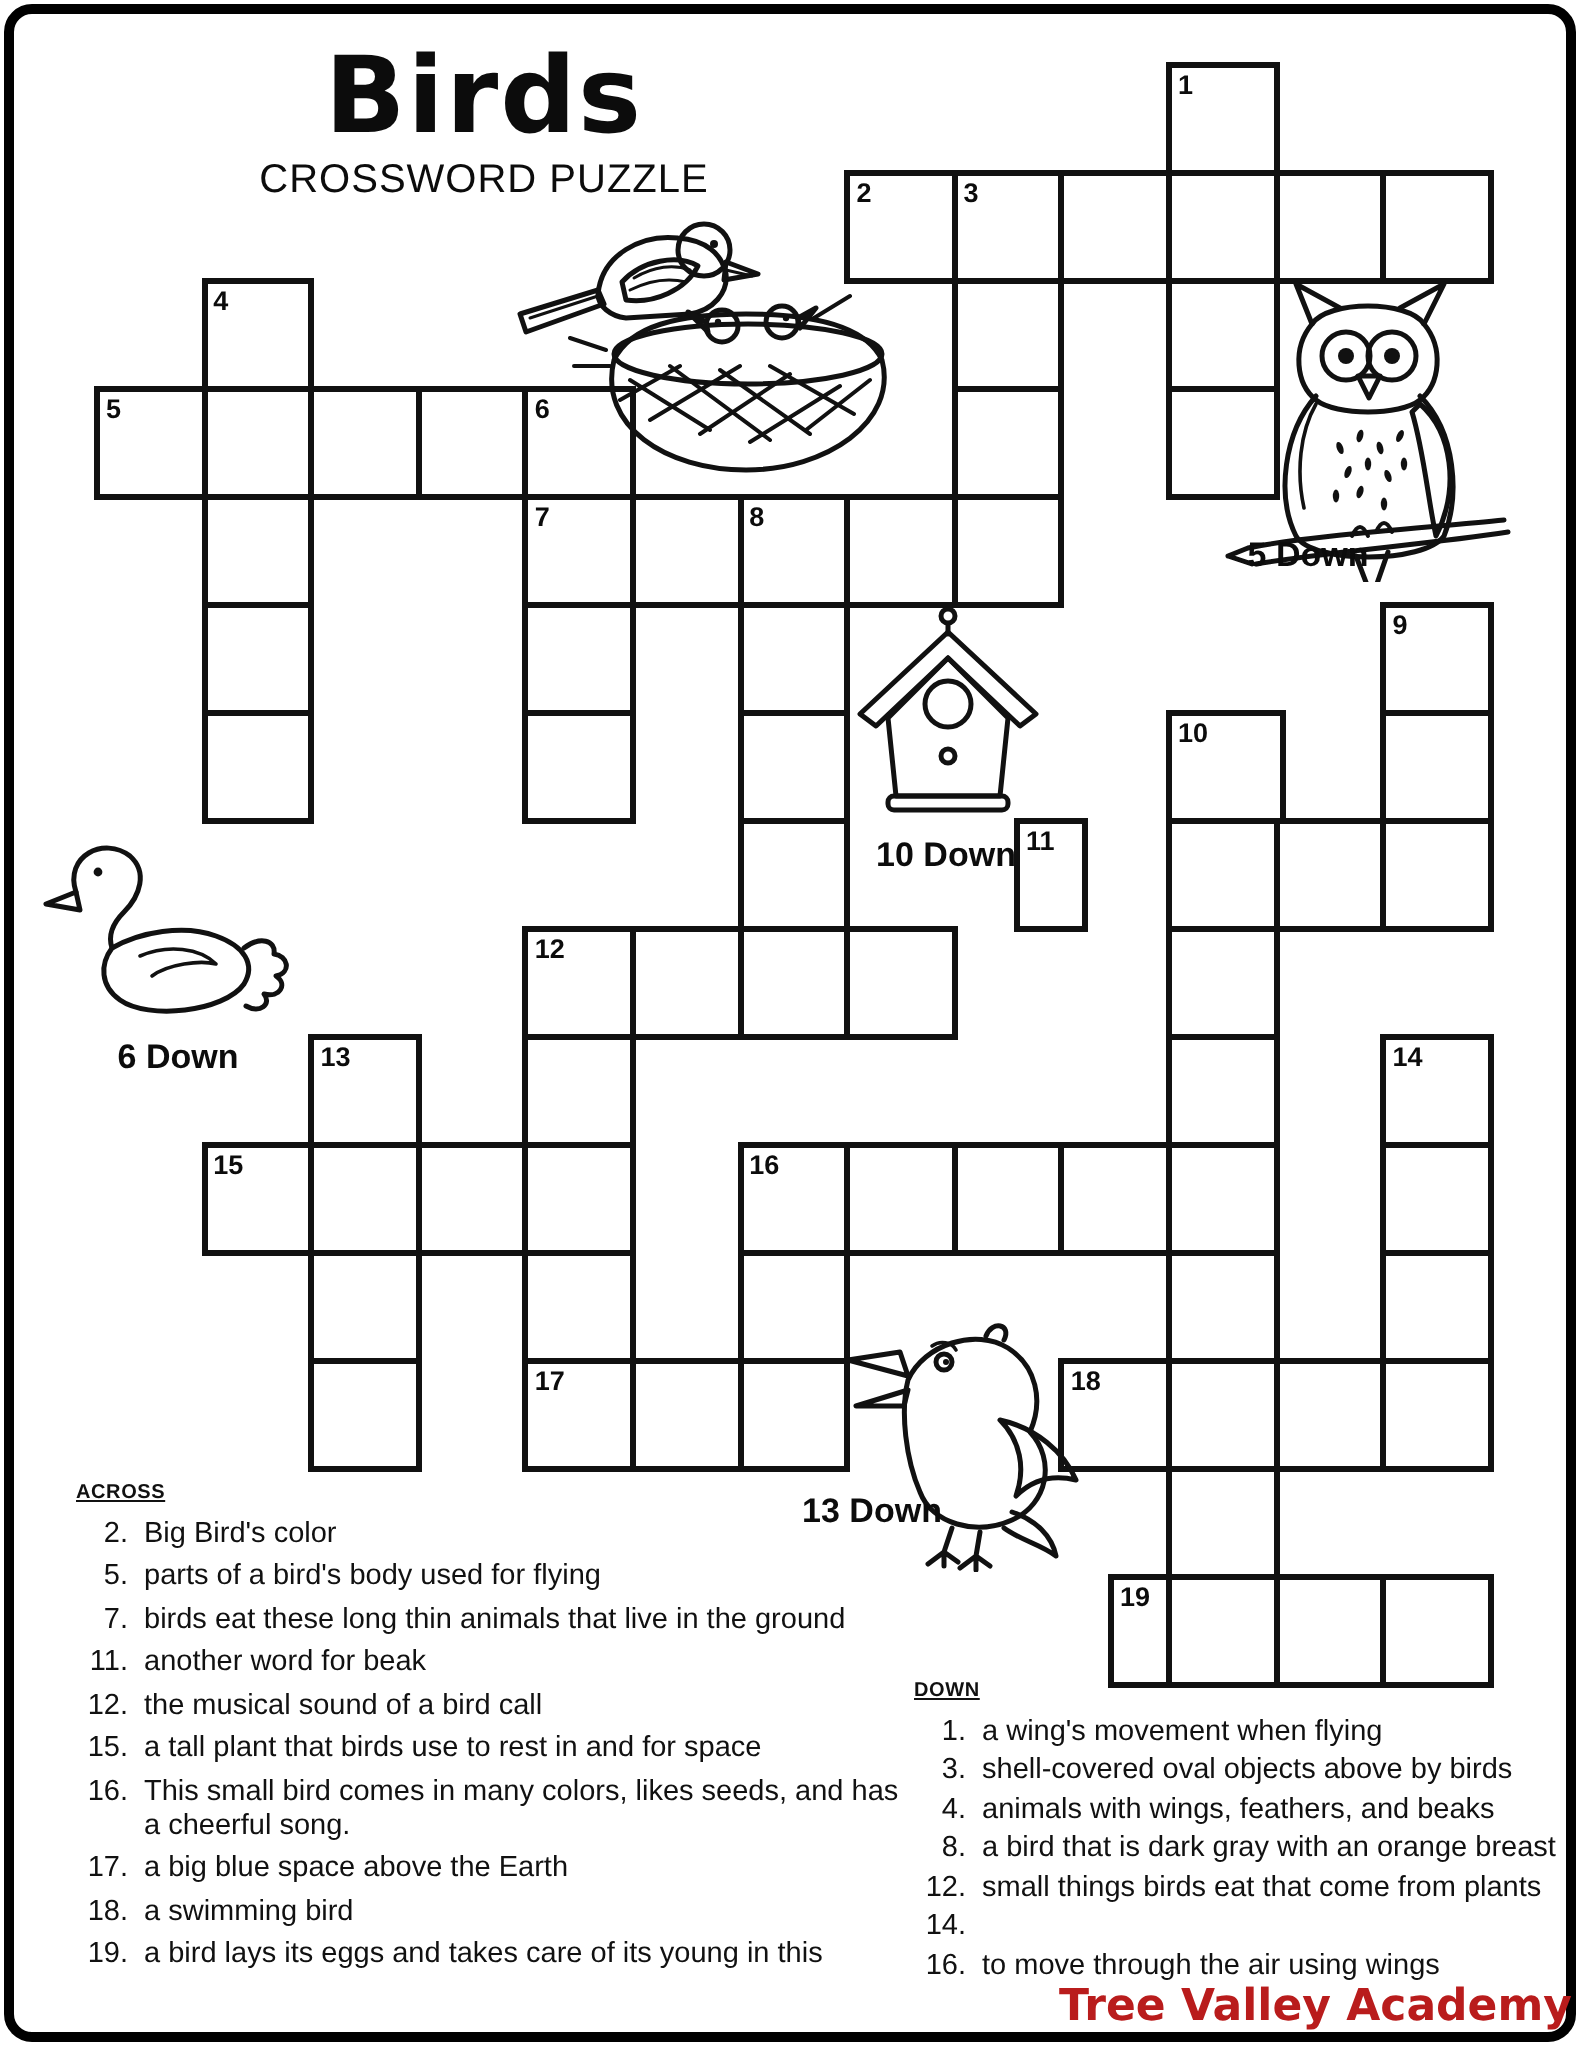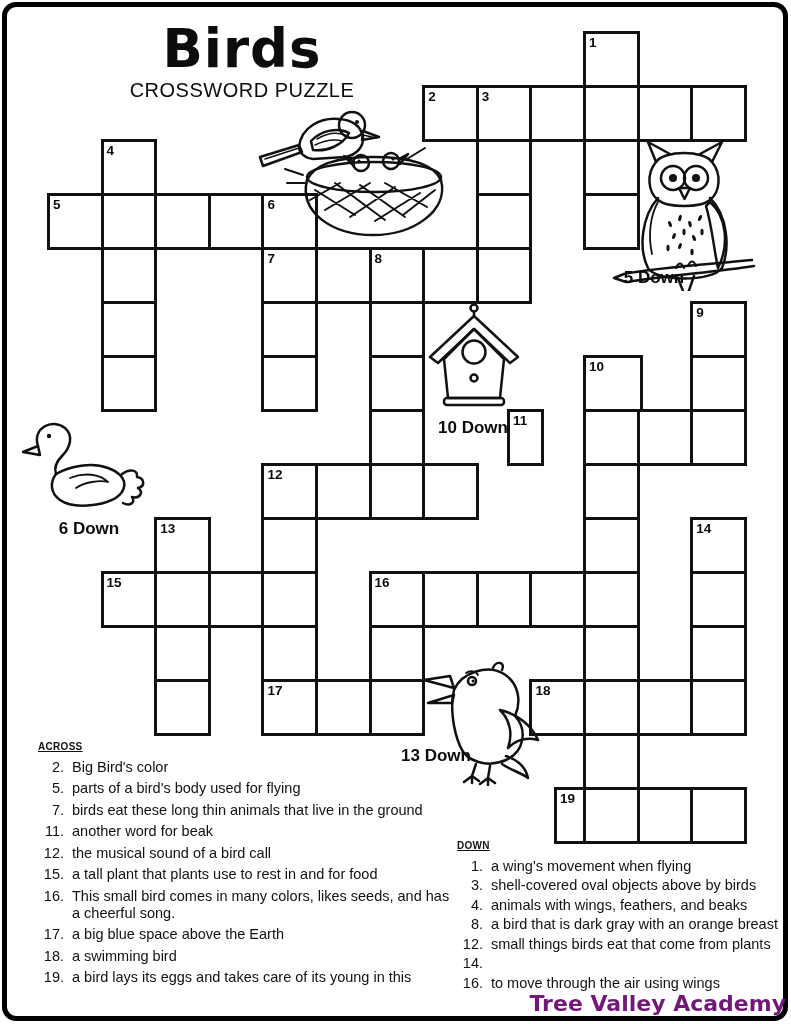--- a/index.html
+++ b/index.html
@@ -280,21 +280,21 @@
         <li>
           <span class="cnum">11.</span>
           <span class="ctxt">another word for beak</span>
         </li>
         <li>
           <span class="cnum">12.</span>
           <span class="ctxt">the musical sound of a bird call</span>
         </li>
         <li>
           <span class="cnum">15.</span>
-          <span class="ctxt">a tall plant that plants use to rest in and for food</span>
+          <span class="ctxt">a tall plant that birds use to rest in and for space</span>
         </li>
         <li>
           <span class="cnum">16.</span>
           <span class="ctxt">This small bird comes in many colors, likes seeds, and has a cheerful song.</span>
         </li>
         <li>
           <span class="cnum">17.</span>
           <span class="ctxt">a big blue space above the Earth</span>
         </li>
         <li>
@@ -334,14 +334,14 @@
         <li>
           <span class="cnum">14.</span>
         </li>
         <li>
           <span class="cnum">16.</span>
           <span class="ctxt">to move through the air using wings</span>
         </li>
       </ul>
   </div>
 
-  <div id="brand" style="color: #701a75;">Tree Valley Academy</div>
+  <div id="brand" style="color: #b91c1c;">Tree Valley Academy</div>
 </div>
 
 </body></html>

